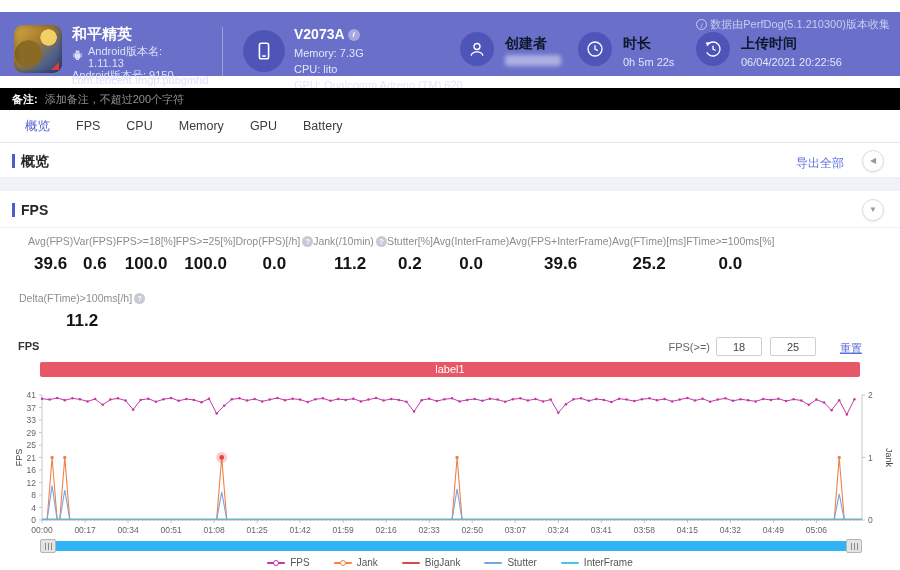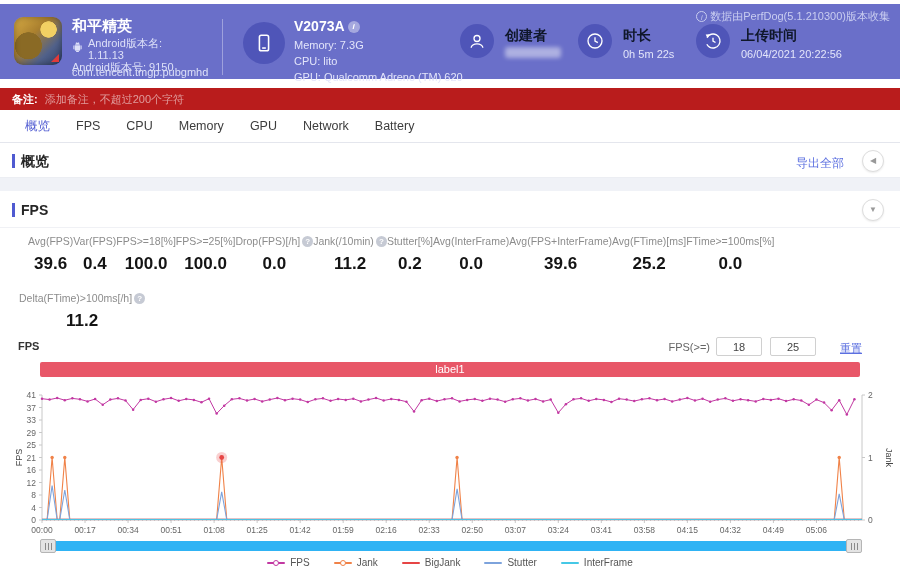--- a/index.html
+++ b/index.html
@@ -1,20 +1,20 @@
 <!DOCTYPE html>
 <html><head>
 <meta charset="utf-8">
 <style>
   * { margin:0; padding:0; box-sizing:border-box; }
   html,body { width:900px; height:570px; font-family:"Liberation Sans","DejaVu Sans",sans-serif; background:#fff; }
   .screen { position:relative; width:900px; height:570px; overflow:hidden; background:#fff; }
 
   
-  .header { position:absolute; left:0; top:4px; width:900px; height:75px; background:#6a6fc9; color:#fff; }
+  .header { position:absolute; left:0; top:12px; width:900px; height:64px; background:#6a6fc9; color:#fff; }
   .app-icon { position:absolute; left:14px; top:13px; width:48px; height:48px; border-radius:9px;
     background:
       radial-gradient(circle at 72% 26%, #f2d063 0 16%, rgba(0,0,0,0) 17%),
       radial-gradient(circle at 30% 60%, #8a6a25 0 30%, rgba(0,0,0,0) 31%),
       linear-gradient(135deg,#d9ad45 0%,#a97f2e 38%,#51618a 72%,#2e3e62 100%);
     box-shadow: inset 0 0 6px rgba(0,0,0,.35); }
   .app-icon .icon-flag { position:absolute; right:3px; bottom:3px; width:0; height:0;
     border-left:8px solid transparent; border-bottom:8px solid #e03a3a; }
   .app-title { position:absolute; left:72px; top:13px; font-size:15px; font-weight:bold; }
   .android-rows { position:absolute; left:72px; top:33px; font-size:11px; color:#dde0f8; line-height:12px; }
@@ -37,21 +37,21 @@
   .hblock-value { position:absolute; font-size:11px; color:#e3e5fa; }
   .creator-label { left:505px; top:23px; } .blur-name { position:absolute; left:505px; top:43px; width:56px; height:11px;
     border-radius:3px; background:rgba(255,255,255,.45); filter:blur(2px); }
   .duration-label { left:623px; top:23px; } .duration-value { left:623px; top:44px;text-align:right; }
   .upload-label { left:741px; top:23px; } .upload-value { left:741px; top:44px; }
   .collect-note { position:absolute; right:10px; top:5px; font-size:11px; color:#c9cdf0; }
   .collect-note .i-ring { display:inline-block; width:11px; height:11px; line-height:11px; border-radius:50%;
     border:1px solid #c9cdf0; font-size:7px; font-style:italic; text-align:center; vertical-align:0px; margin-right:3px; }
 
   
-  .note-bar { position:absolute; left:0; top:88px; width:900px; height:22px; background:#b91c1c;
+  .note-bar { position:absolute; left:0; top:88px; width:900px; height:22px; background:#000000;
     font-size:11px; line-height:22px; padding-left:12px; color:#fff; }
   .note-bar .ph { color:rgba(255,255,255,.55); margin-left:4px; }
   .note-bar .lbl { font-weight:bold; }
 
   
   .tabbar { position:absolute; left:0; top:110px; width:900px; height:33px; background:#fff;
     border-bottom:1px solid #e4e6ed; display:flex; align-items:center; padding-left:12px; }
   .tab { font-size:12.5px; color:#3c3c3c; padding:0 13px; cursor:pointer; line-height:32px; }
   .tab.active { color:#4f5ad1; }
 
@@ -179,21 +179,20 @@
     <span class="lbl">备注:</span>
     <span class="ph">添加备注，不超过200个字符</span>
   </div>
 
   <div class="tabbar">
       <div class="tab active">概览</div>
       <div class="tab">FPS</div>
       <div class="tab">CPU</div>
       <div class="tab">Memory</div>
       <div class="tab">GPU</div>
-      <div class="tab">Network</div>
       <div class="tab">Battery</div>
     </div>
 
   <div class="section-row">
     <div class="section-title"><span class="accent"></span><span>概览</span></div>
     <div class="export-link">导出全部</div>
     <div class="circle-btn overview-collapse">◀</div>
   </div>
   <div class="gray-gap"></div>
 
@@ -202,21 +201,21 @@
     <div class="circle-btn fps-collapse">▼</div>
     <div class="fps-title-divider"></div>
 
     <div class="metrics-row">
         <div class="metric">
           <div class="metric-label"><span>Avg(FPS)</span></div>
           <div class="metric-value">39.6</div>
         </div>
         <div class="metric">
           <div class="metric-label"><span>Var(FPS)</span></div>
-          <div class="metric-value">0.4</div>
+          <div class="metric-value">0.6</div>
         </div>
         <div class="metric">
           <div class="metric-label"><span>FPS&gt;=18[%]</span></div>
           <div class="metric-value">100.0</div>
         </div>
         <div class="metric">
           <div class="metric-label"><span>FPS&gt;=25[%]</span></div>
           <div class="metric-value">100.0</div>
         </div>
         <div class="metric">

